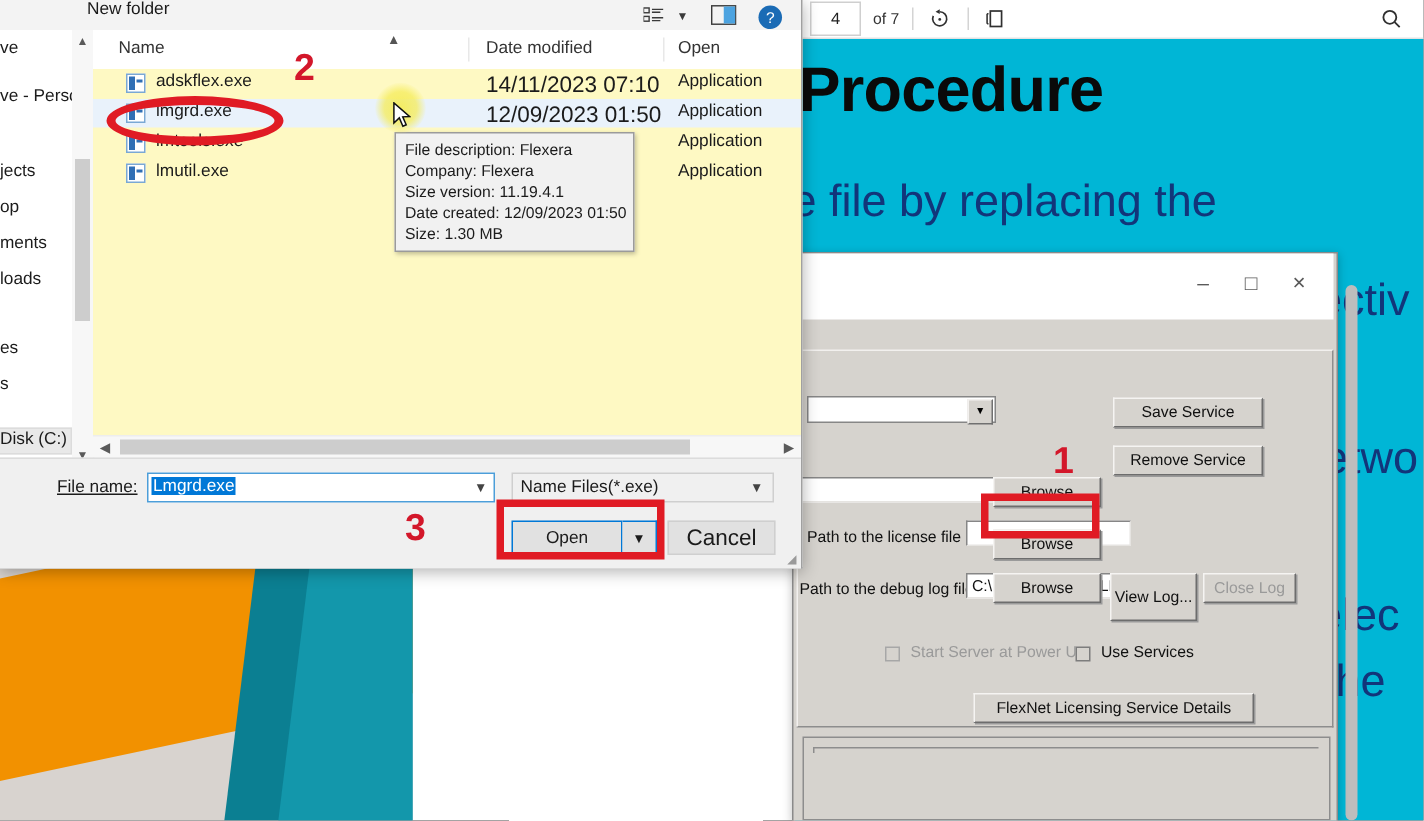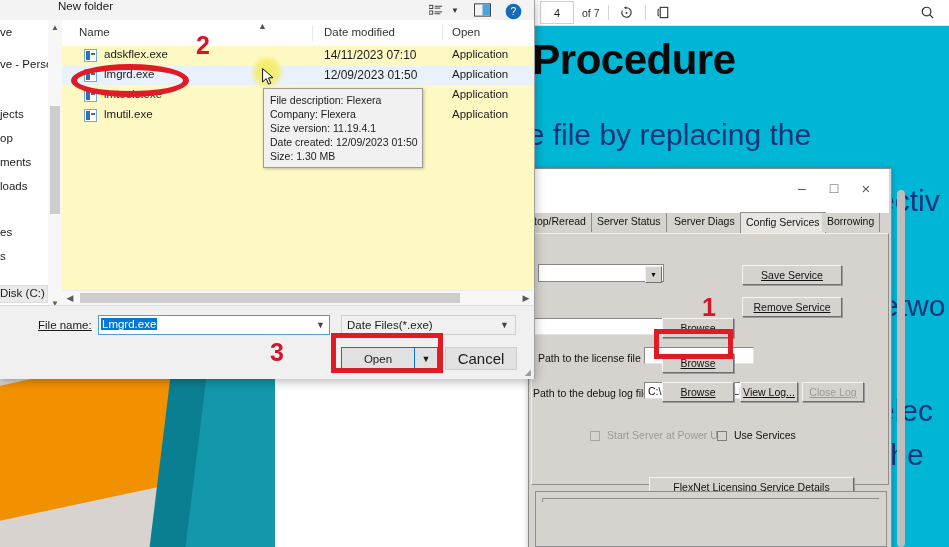--- a/index.html
+++ b/index.html
@@ -62,21 +62,21 @@
   .lm-txtfield{position:absolute;background:#ffffff;border:1px solid #868686;
     border-right-color:#e6e4e1;border-bottom-color:#e6e4e1;box-sizing:border-box;
     font-size:10.5px;color:#111;padding:2px 3px;overflow:hidden;white-space:nowrap;}
   .lm-combo{position:absolute;background:#ffffff;border:1px solid #868686;box-sizing:border-box;}
   .lm-combo-arrow{position:absolute;right:1px;top:1px;width:15px;height:15px;background:#d6d3ce;
     border:1px solid #f3f1ef;border-right-color:#707070;border-bottom-color:#707070;
     display:flex;align-items:center;justify-content:center;font-size:7px;color:#000;}
   .lm-btn{position:absolute;background:#d6d3ce;border:1px solid #f5f4f2;
     border-right-color:#6d6d6d;border-bottom-color:#6d6d6d;box-sizing:border-box;
     display:flex;align-items:center;justify-content:center;font-size:10.5px;color:#111;
-    box-shadow:1px 1px 0 #9a9a9a;text-decoration:underline;}
+    box-shadow:1px 1px 0 #9a9a9a;}
   .lm-btn.dis{color:#9a9a9a;}
   .lm-label{position:absolute;font-size:10.5px;color:#111;white-space:nowrap;}
   .lm-label.dis{color:#9a9a9a;}
   .lm-check{position:absolute;width:10px;height:10px;border:1px solid #7d7d7d;background:#d6d3ce;
     box-sizing:border-box;}
   .lm-check.dis{border-color:#a7a7a7;}
   #lm-bottompanel{position:absolute;left:6px;top:322px;width:350px;height:54px;background:#d6d3ce;
     border:1px solid #8d8d8d;}
   #lm-bottominner{position:absolute;left:6px;top:6px;width:336px;height:3px;
     border-top:1px solid #8d8d8d;border-left:1px solid #8d8d8d;}
@@ -109,21 +109,21 @@
   #sort-caret{position:absolute;left:196px;top:1px;font-size:9px;color:#555;}
 
   #ex-list{position:absolute;left:62px;top:46px;width:472px;height:244px;background:#fef9c3;}
   .frow{position:absolute;left:0;width:472px;height:19px;}
   .frow.sel{background:#e9f2fb;}
   .fico{position:absolute;left:22px;top:3px;width:13px;height:13px;background:#ffffff;
     border:1px solid #7aa8d4;box-sizing:border-box;}
   .fico-in{position:absolute;left:1px;top:1px;width:4px;height:9px;background:#2f6fb5;}
   .fico-in2{position:absolute;left:6px;top:3px;width:4px;height:2px;background:#2f6fb5;}
   .fname{position:absolute;left:42px;top:2px;font-size:11.5px;color:#1b1b1b;}
-  .fdate{position:absolute;left:262px;top:2px;font-size:12px;color:#1b1b1b;}
+  .fdate{position:absolute;left:262px;top:2px;font-size:15px;color:#1b1b1b;}
   .ftype{position:absolute;left:390px;top:2px;font-size:11.5px;color:#1b1b1b;}
 
   #ex-hscroll{position:absolute;left:62px;top:290px;width:472px;height:14px;background:#f7f7f7;
     border-top:1px solid #ededed;}
   #hs-thumb{position:absolute;left:18px;top:2px;width:380px;height:10px;background:#cdcdcd;}
   .hs-arrow{position:absolute;top:0;width:16px;height:14px;display:flex;align-items:center;
     justify-content:center;font-size:9px;color:#5a5a5a;}
 
   
   #ex-bottom{position:absolute;left:0;top:305px;width:534px;height:73px;background:#f0f0f0;
@@ -219,27 +219,20 @@
   <div id="wp-teal2"></div>
 </div>
 
 <div class="abs" id="lmtools">
   <div id="lm-title">
     <div class="lm-ctl" id="lm-min">–</div>
     <div class="lm-ctl" id="lm-max">□</div>
     <div class="lm-ctl" id="lm-close">×</div>
   </div>
 
-  <div id="lm-tabs">
-    <div class="lm-tab" style="left:0px;">top/Reread</div>
-    <div class="lm-tab" style="left:63px;">Server Status</div>
-    <div class="lm-tab" style="left:140px;">Server Diags</div>
-    <div class="lm-tab sel" style="left:211px;">Config Services</div>
-    <div class="lm-tab" style="left:293px;">Borrowing</div>
-  </div>
 
   <div id="lm-body">
 
     <div class="lm-combo" style="left:6px;top:30px;width:126px;height:18px;">
       <span style="position:absolute;left:4px;top:2px;font-size:10.5px;color:#111;"></span>
       <span class="lm-combo-arrow">▼</span>
     </div>
 
     <div class="lm-btn" style="left:210px;top:31px;width:100px;height:20px;">Save Service</div>
     <div class="lm-btn" style="left:210px;top:63px;width:100px;height:20px;">Remove Service</div>
@@ -247,32 +240,32 @@
     <div class="lm-txtfield" style="left:-4px;top:84px;width:135px;height:17px;"></div>
     <div class="lm-btn" style="left:130px;top:84px;width:72px;height:20px;">Browse</div>
 
     <div class="lm-label" style="left:6px;top:118px;">Path to the license file</div>
     <div class="lm-txtfield" style="left:112px;top:113px;width:110px;height:17px;"></div>
     <div class="lm-btn" style="left:130px;top:119px;width:72px;height:20px;">Browse</div>
 
     <div class="lm-label" style="left:1px;top:153px;">Path to the debug log file</div>
     <div class="lm-txtfield" style="left:112px;top:148px;width:110px;height:17px;">C:\ProgramData\FLEXlm\lmgrd\debug.log</div>
     <div class="lm-btn" style="left:130px;top:148px;width:72px;height:20px;">Browse</div>
-    <div class="lm-btn" style="left:208px;top:148px;width:58px;height:20px;">View Log...</div>
+    <div class="lm-btn" style="left:208px;top:148px;width:58px;height:32px;">View Log...</div>
     <div class="lm-btn dis" style="left:270px;top:148px;width:62px;height:20px;">Close Log</div>
 
     <div class="lm-check dis" style="left:58px;top:197px;"></div>
     <div class="lm-label dis" style="left:75px;top:195px;">Start Server at Power Up</div>
     <div class="lm-check" style="left:185px;top:197px;"></div>
     <div class="lm-label" style="left:202px;top:195px;">Use Services</div>
     <div class="lm-btn" style="left:315px;top:193px;width:1px;height:1px;border:none;box-shadow:none;"></div>
   </div>
 
   <div class="lm-btn" style="left:320px;top:295px;width:1px;height:1px;border:none;box-shadow:none;"></div>
-  <div class="lm-btn" style="left:120px;top:308px;width:205px;height:20px;">FlexNet Licensing Service Details</div>
+  <div class="lm-btn" style="left:120px;top:293px;width:187px;height:20px;">FlexNet Licensing Service Details</div>
 
   <div id="lm-bottompanel">
     <div id="lm-bottominner"></div>
   </div>
 </div>
 
 <div class="abs" id="explorer">
 
   <div id="ex-toolbar">
     <span id="ex-newfolder">New folder</span>
@@ -372,21 +365,21 @@
     <div class="hs-arrow" style="right:0;">▶</div>
   </div>
 
   <div id="ex-bottom">
     <span id="fn-label">File name:</span>
     <div id="fn-input">
       <span id="fn-value">Lmgrd.exe</span>
       <span id="fn-caret">▼</span>
     </div>
     <div id="ft-combo">
-      <span id="ft-value">Date Files(*.exe)</span>
+      <span id="ft-value">Name Files(*.exe)</span>
       <span id="ft-caret">▼</span>
     </div>
     <div id="open-btn">Open</div>
     <div id="open-split">▼</div>
     <div id="cancel-btn">Cancel</div>
     <span id="resize-grip">◢</span>
   </div>
 </div>
 
 <div class="abs" id="tooltip">

